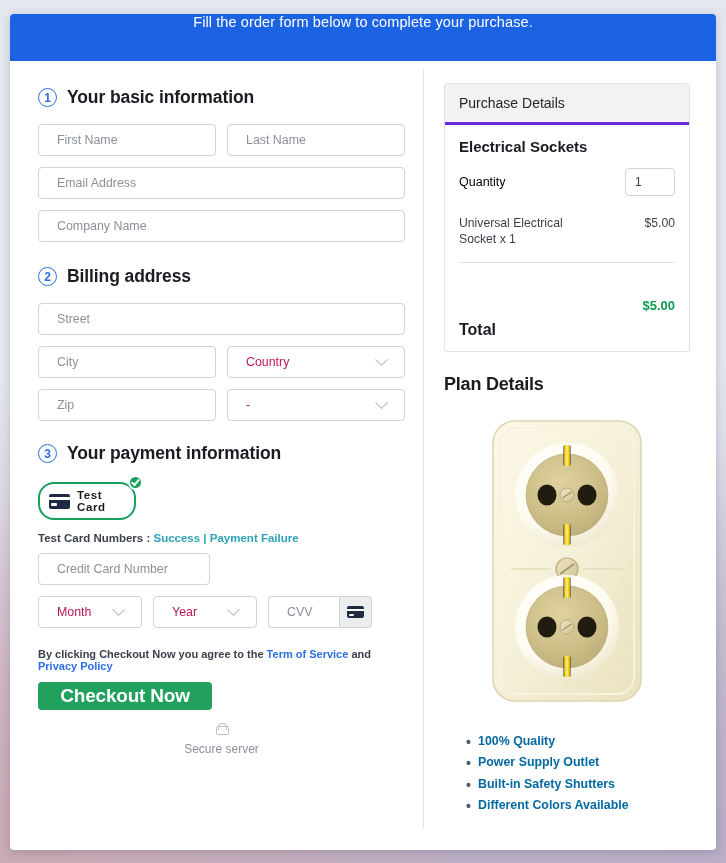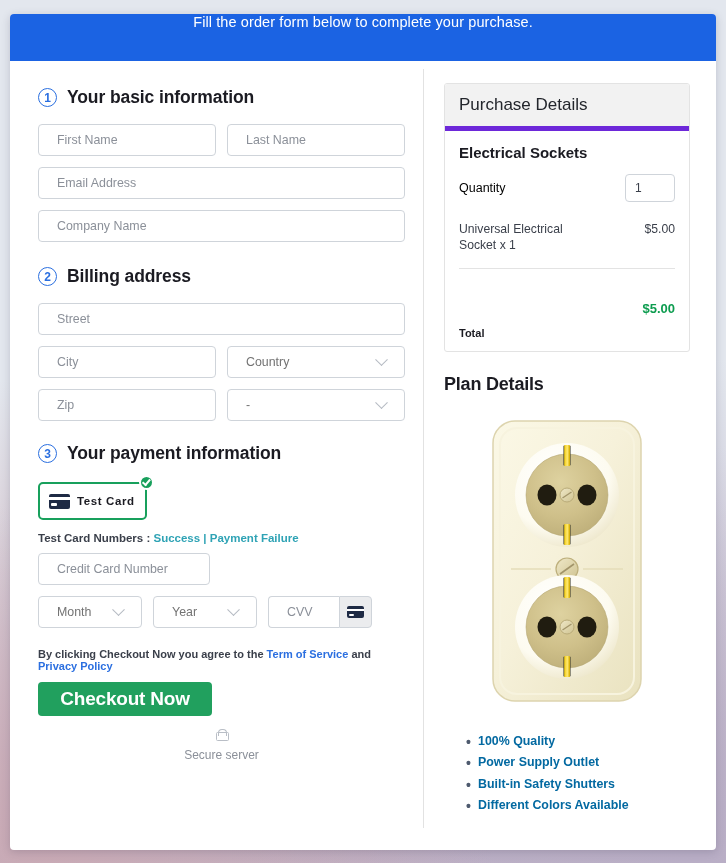--- a/index.html
+++ b/index.html
@@ -55,28 +55,28 @@
   
   .row { display: flex; gap: 11px; margin-bottom: 11px; }
   .fld {
     height: 32px; border: 1px solid #cfd4da; border-radius: 4px;
     background: #fff; display: flex; align-items: center;
     padding: 0 18px; font-size: 12.4px; color: #8b9099;
     width: 100%;
   }
   .fld.wide { width: 100%; }
   .half { width: 50%; }
-  .sel { justify-content: space-between; color: #737373; }
+  .sel { justify-content: space-between; color: #be185d; }
   .chev { width: 9px; height: 9px; border-right: 1.5px solid #b6bbc3; border-bottom: 1.5px solid #b6bbc3;
           transform: rotate(45deg) translate(-2px,-2px); flex: 0 0 auto; }
 
   
   .tile-wrap { position: relative; display: inline-block; margin: 2px 0 10px 0; }
   .tile {
-    width: 109px; height: 38px; border: 2px solid #18a05c; border-radius: 5px;
+    width: 98px; height: 38px; border: 2px solid #18a05c; border-radius: 16px;
     display: flex; align-items: center; gap: 7px; padding: 0 9px;
     background: #fff;
   }
   .cc-ico { width: 21px; height: 15px; border-radius: 2px; background: #1e2a44; position: relative; flex: 0 0 auto; }
   .cc-ico::before { content:""; position:absolute; left:0; right:0; top:3.5px; height:3px; background:#fff; }
   .cc-ico::after { content:""; position:absolute; left:2px; bottom:2.5px; width:6px; height:3px; background:#fff; border-radius:1px; }
   .tile-label { font-size: 11.5px; font-weight: 700; color: #1b1b22; letter-spacing: .6px; }
   .check-badge {
     position: absolute; right: -7px; top: -7px; width: 15px; height: 15px;
     border-radius: 50%; background: #18a05c; border: 2px solid #fff;
@@ -101,48 +101,48 @@
     display: flex; align-items: center; justify-content: center; flex: 0 0 auto;
   }
   .cvv-btn .cc-ico { width: 17px; height: 12px; }
   .cvv-btn .cc-ico::before { top: 2.5px; height: 2.5px; }
   .cvv-btn .cc-ico::after { width: 5px; height: 2.5px; bottom: 2px; }
 
   .terms { font-size: 11px; font-weight: 700; color: #3a3f4a; margin: 20px 0 10px 0; }
   .terms a { color: #2b6fe0; text-decoration: none; }
 
   .checkout {
-    width: 174px; height: 34px; background: #21a05e; border: none; border-radius: 4px;
+    width: 174px; height: 28px; background: #21a05e; border: none; border-radius: 4px;
     color: #fff; font-size: 19px; font-weight: 700; letter-spacing: -.2px;
     display: flex; align-items: center; justify-content: center; cursor: pointer;
   }
   .secure { display: flex; align-items: center; gap: 7px; margin-top: 13px; flex-direction: column; }
   .lock { width: 11px; height: 12px; position: relative; flex: 0 0 auto; }
   .lock::before { content:""; position:absolute; left:2px; top:0; width:7px; height:6px;
                   border:1.4px solid #b9bec6; border-bottom:none; border-radius:4px 4px 0 0; }
   .lock::after { content:""; position:absolute; left:0; bottom:0; width:11px; height:7px;
                  border:1.4px solid #b9bec6; border-radius:1.5px; }
   .secure-txt { font-size: 12px; color: #8b9099; }
   .safe { font-size: 11px; font-weight: 700; color: #3a3f4a; margin-top: 12px; }
 
   
   .pd-card { border: 1px solid #e3e3e3; border-radius: 3px; overflow: hidden; }
-  .pd-head { background: #f2f2f2; padding: 11px 14px; font-size: 17px; color: #23262c; border-bottom: 5px solid #6d28d9; }
+  .pd-head { background: #f2f2f2; padding: 11px 14px; font-size: 14px; color: #23262c; border-bottom: 3px solid #6d28d9; }
   .pd-body { padding: 13px 14px 12px 14px; }
   .pd-title { font-size: 15px; font-weight: 700; color: #1b1b22; margin-bottom: 13px; }
   .qty-row { display: flex; align-items: center; justify-content: space-between; margin-bottom: 14px; }
   .qty-label { font-size: 12.5px; color: #000000; }
   .qty-input { width: 50px; height: 28px; border: 1px solid #cfd4da; border-radius: 4px;
                display: flex; align-items: center; padding: 0 9px; font-size: 12px; color: #3a3f4a; background:#fff; }
   .line-row { display: flex; justify-content: space-between; gap: 10px; font-size: 12.2px; color: #3a3f4a; line-height: 1.35; margin-top: 19px; }
   .line-name { max-width: 125px; }
   .line-price { white-space: nowrap; font-size: 12.2px; color: #3a3f4a; }
   .pd-rule { height: 1px; background: #e3e3e3; margin: 14px 0 10px 0; }
   .total-row { display: flex; justify-content: space-between; align-items: center; }
-  .total-label { font-size: 11px; font-weight: 700; color: #1b1b22; margin-top: 48px; }
+  .total-label { font-size: 16px; font-weight: 700; color: #1b1b22; margin-top: 48px; }
   .total-val { font-size: 13px; font-weight: 700; color: #0d9c4f; }
 
   .plan-title { font-size: 18px; font-weight: 700; color: #1b1b22; margin: 22px 0 0 0; letter-spacing: -.2px; }
 
   .socket-wrap { display: flex; justify-content: center; margin-top: 22px; }
   .features { list-style: none; padding: 0; margin: 26px 0 0 22px; }
   .features li { font-size: 12.4px; font-weight: 700; color: #0369a1; line-height: 1.72; position: relative; padding-left: 12px; }
   .features li::before { content: "•"; position: absolute; left: 0; top: -1px; font-size: 14px; color: #4e5a6e; }
 </style>
 </head>

